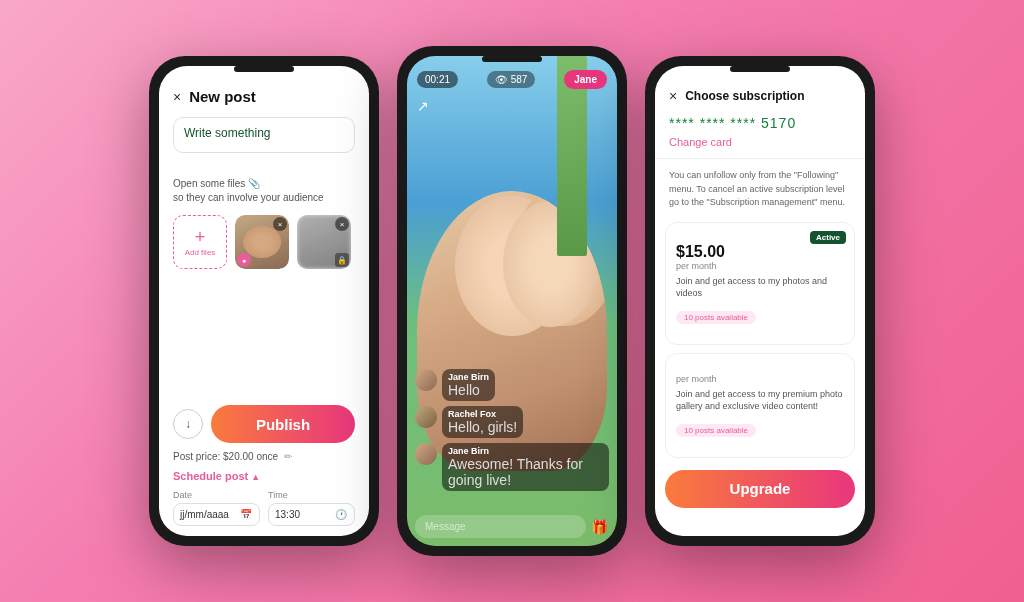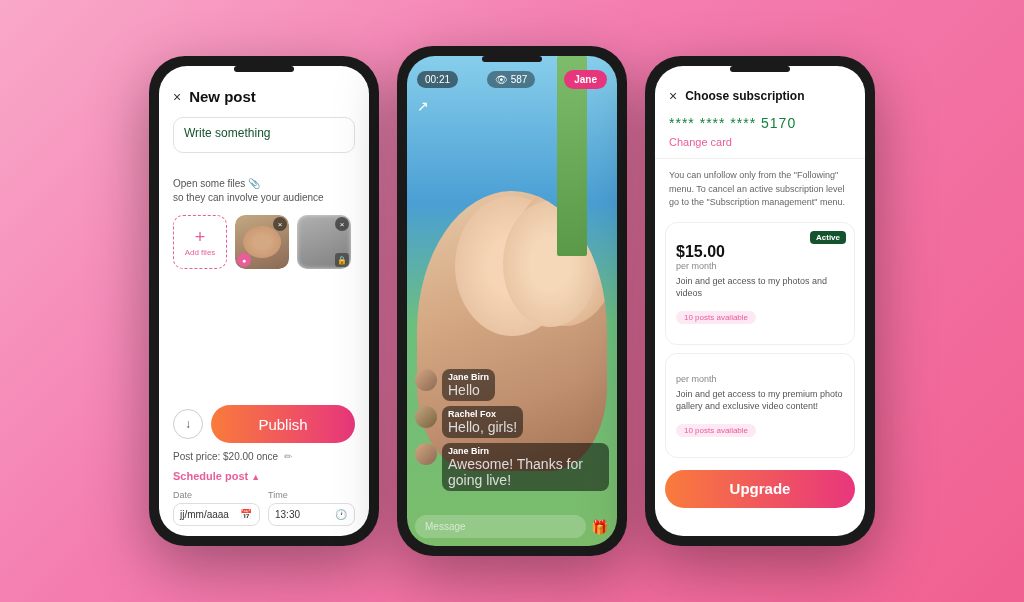--- a/index.html
+++ b/index.html
@@ -188,21 +188,21 @@
       flex-shrink: 0;
     }
     .p1-publish-btn {
       flex: 1;
       height: 38px;
       background: linear-gradient(90deg, #f97b3c, #e8367d);
       border: none;
       border-radius: 20px;
       color: #fff;
       font-size: 15px;
-      font-weight: 400;
+      font-weight: 700;
       cursor: pointer;
     }
     .p1-price-row {
       display: flex;
       align-items: center;
       padding: 2px 14px 4px;
       gap: 6px;
     }
     .p1-price-text {
       font-size: 10px;

